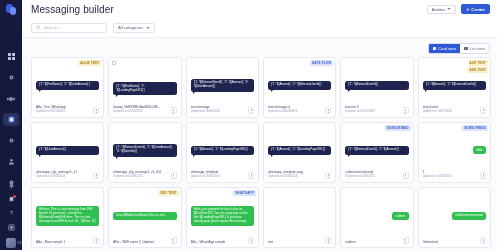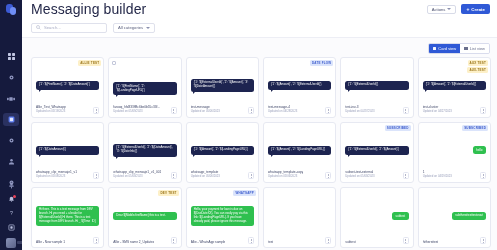--- a/index.html
+++ b/index.html
@@ -45,21 +45,21 @@
   .avatar-bar { position:absolute; left:11px; top:3px; width:22px; height:3px; background:#3a3f63; border-radius:1px; }
 
   
   .main { flex: 1 1 auto; height: 250px; background: #fbfbfd; position: relative; overflow: hidden; }
 
   .topbar {
     height: 18px; background: #ffffff;
     display: flex; align-items: center; justify-content: space-between;
     padding: 0 7px 0 9px;
   }
-  .page-title { font-size: 14px; font-weight: 400; color: #25294a; letter-spacing: .1px; }
+  .page-title { font-size: 10px; font-weight: 400; color: #25294a; letter-spacing: .1px; }
   .topbar-right { display: flex; align-items: center; gap: 5px; }
   .btn-actions {
     height: 9px; padding: 0 4px; border: 1px solid #d8dbe8; border-radius: 2px;
     background: #fff; font-size: 4.2px; color: #4a4f6e;
     display: flex; align-items: center; gap: 2px;
   }
   .caret { width: 0; height: 0; border-left: 2px solid transparent; border-right: 2px solid transparent; border-top: 2px solid #8a8fae; }
   .btn-create {
     height: 10px; padding: 0 5px; border-radius: 2px; background: #2f59d6;
     color: #fff; font-size: 4.4px; display: flex; align-items: center; gap: 2px;

